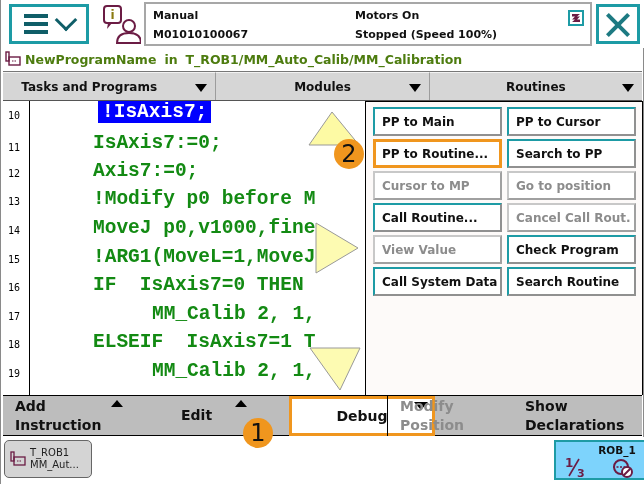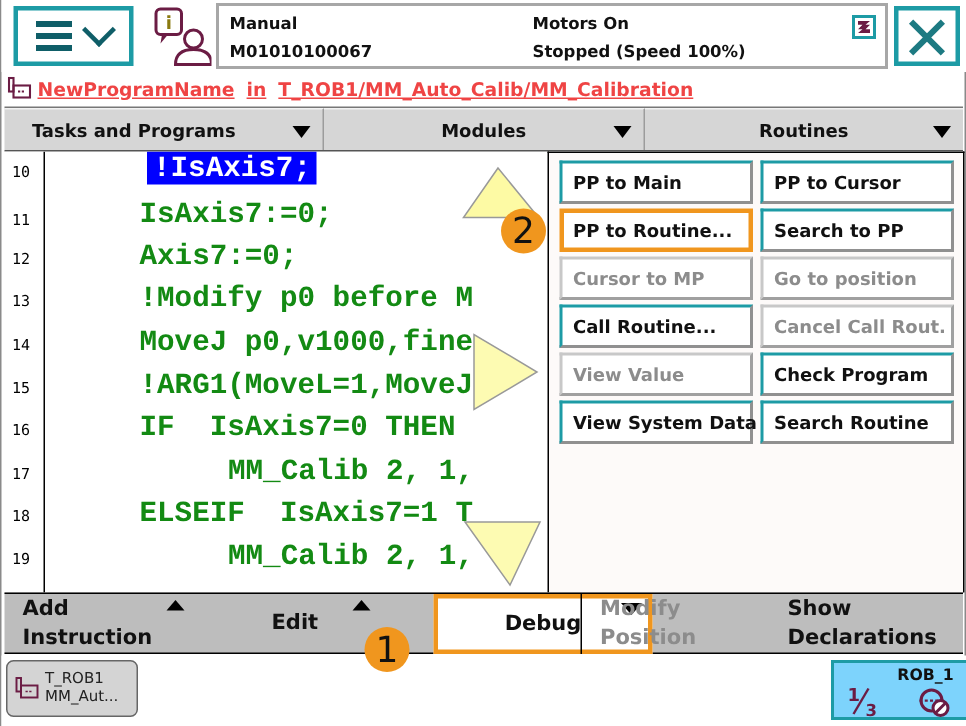--- a/index.html
+++ b/index.html
@@ -19,21 +19,21 @@
   .st.sn { left: 7px; top: 24px; }
   .st.motors { left: 209px; top: 5px; }
   .st.state { left: 209px; top: 24px; }
   .mini-icon { position: absolute; right: 6px; top: 6px; width: 16px; height: 16px; border: 2px solid #1d9ba5; background: #fff; display: flex; align-items: center; justify-content: center; }
   .close-btn { position: absolute; left: 595px; top: 4px; width: 44px; height: 40px; border: 3px solid #1d9ba5; background: #fff; cursor: pointer; }
   .close-btn::before, .close-btn::after { content: ""; position: absolute; left: 17px; top: 3px; width: 4px; height: 30px; background: #1d7a82; }
   .close-btn::before { transform: rotate(45deg); }
   .close-btn::after { transform: rotate(-45deg); }
 
   
-  .titleline { position: absolute; left: 4px; top: 49px; height: 20px; display: flex; align-items: center; gap: 4px; font-weight: bold; font-size: 12.5px; color: #ef4444; text-decoration: underline; }
+  .titleline { position: absolute; left: 4px; top: 49px; height: 20px; display: flex; align-items: center; gap: 4px; font-weight: bold; font-size: 12.5px; color: #4d7c0f; }
 
   
   .tabsrow { position: absolute; left: 2px; top: 71px; width: 639px; height: 29px; display: flex; border-top: 1px solid #777; }
   .tab { position: relative; flex: 1; background: #d6d6d6; border-right: 1px solid #9c9c9c; border-top: 1px solid #f2f2f2; display: flex; align-items: center; justify-content: center; font-size: 12px; font-weight: bold; color: #111; cursor: pointer; }
   .tab .dd { position: absolute; right: 8px; top: 11px; width: 0; height: 0; border-left: 6px solid transparent; border-right: 6px solid transparent; border-top: 8px solid #000; }
 
   
   .code-area { position: absolute; left: 2px; top: 100px; width: 639px; height: 295px; background: #fff; border-top: 1px solid #555; overflow: hidden; }
   .gutter { position: absolute; left: 0; top: 0; width: 27px; height: 295px; border-right: 1px solid #000; background: #fff; }
   .ln { position: absolute; left: 5px; font-family: "DejaVu Sans Mono", "Liberation Mono", monospace; font-size: 10px; color: #000; }
@@ -156,21 +156,21 @@
     <div class="mbtn" style="left:7px; top:5px;">PP to Main</div>
     <div class="mbtn" style="left:141px; top:5px;">PP to Cursor</div>
     <div class="mbtn focused" style="left:7px; top:37px;text-align:center;">PP to Routine...</div>
     <div class="mbtn" style="left:141px; top:37px;">Search to PP</div>
     <div class="mbtn disabled" style="left:7px; top:69px;">Cursor to MP</div>
     <div class="mbtn disabled" style="left:141px; top:69px;">Go to position</div>
     <div class="mbtn" style="left:7px; top:101px;">Call Routine...</div>
     <div class="mbtn disabled" style="left:141px; top:101px;">Cancel Call Rout.</div>
     <div class="mbtn disabled" style="left:7px; top:133px;">View Value</div>
     <div class="mbtn" style="left:141px; top:133px;">Check Program</div>
-    <div class="mbtn" style="left:7px; top:165px;">View System Data</div>
+    <div class="mbtn" style="left:7px; top:165px;">Call System Data</div>
     <div class="mbtn" style="left:141px; top:165px;">Search Routine</div>
   </div>
 
   <div class="cmdbar">
     <div class="cmd" style="left:12px; width:120px; padding-top:1px;">
       <div>Add</div>
       <div>Instruction</div>
       <span class="up" style="left:96px; top:4px;"></span>
     </div>
     <div class="cmd" style="left:134px; width:120px;">

